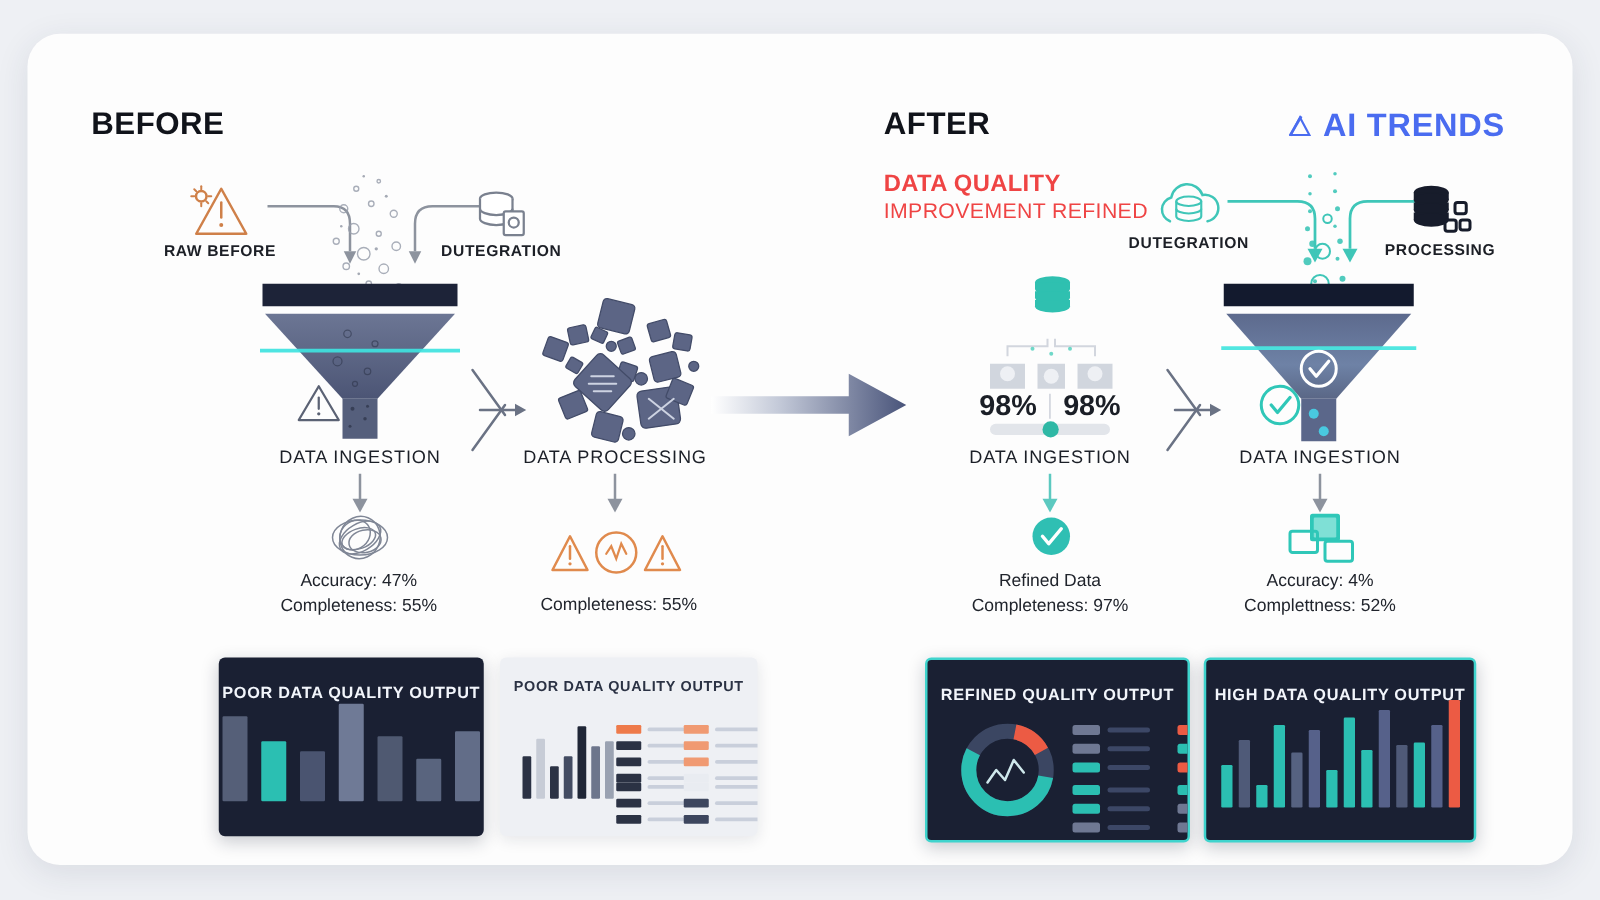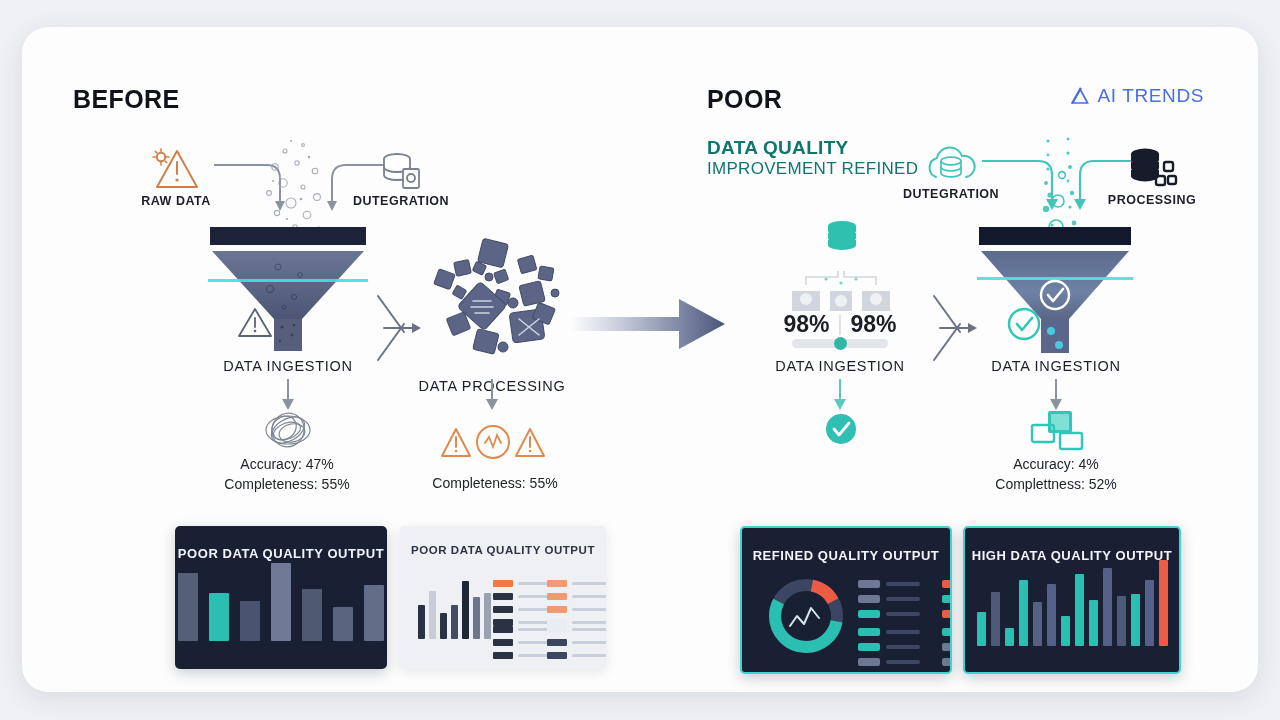--- a/index.html
+++ b/index.html
@@ -27,32 +27,32 @@
   .hdr-before, .hdr-after {
     position: absolute;
     font-size: 25px; font-weight: 700; letter-spacing: .4px;
     color: #10131a;
   }
   .hdr-before { left: 51px; top: 58px; }
   .hdr-after  { left: 685px; top: 58px; }
 
   .subtitle {
     position: absolute; left: 685px; top: 110px;
-    color: #0f766e; line-height: 1.16;
+    color: #ef4444; line-height: 1.16;
   }
   .subtitle .l1 { font-size: 19px; font-weight: 600; letter-spacing: .3px; display:block; }
   .subtitle .l2 { font-size: 17px; font-weight: 500; letter-spacing: .3px; display:block; }
 
   
   .brand {
     position: absolute; right: 54px; top: 58px;
     display: flex; align-items: center; gap: 7px;
   }
   .brand-text {
-    font-size: 19px; font-weight: 400; letter-spacing: .6px;
+    font-size: 26px; font-weight: 700; letter-spacing: .6px;
     color: #4a6cf0;
   }
 
   
   .lbl {
     position: absolute; text-align: center;
     font-size: 12.5px; font-weight: 600; letter-spacing: .5px;
     color: #1c1f26; white-space: nowrap;
     transform: translateX(-50%);
   }
@@ -127,21 +127,21 @@
   svg { display: block; overflow: visible; }
   .abs { position: absolute; }
 </style>
 </head>
 <body>
 
 <div id="stage">
   <div class="card">
 
     <div class="hdr-before">BEFORE</div>
-    <div class="hdr-after">POOR</div>
+    <div class="hdr-after">AFTER</div>
 
     <div class="subtitle">
       <span class="l1">DATA QUALITY</span>
       <span class="l2">IMPROVEMENT REFINED</span>
     </div>
 
     <div class="brand">
       <svg width="22" height="22" viewBox="0 0 22 22">
         <path d="M11 4 L18.5 18 L3.5 18 Z" fill="none" stroke="#4a6cf0" stroke-width="1.7"></path>
         <line x1="3" y1="18.5" x2="12" y2="3" stroke="#4a6cf0" stroke-width="2.2"></line>
@@ -158,21 +158,21 @@
       </g>
       <g stroke="#cf8049" stroke-width="1.6" stroke-linecap="round">
         <line x1="14" y1="4" x2="14" y2="6.5"></line>
           <line x1="14" y1="17.5" x2="14" y2="20"></line>
         <line x1="6" y1="12" x2="8.5" y2="12"></line>
           <line x1="19.5" y1="12" x2="22" y2="12"></line>
         <line x1="8.4" y1="6.4" x2="10" y2="8"></line>
           <line x1="18" y1="16" x2="19.6" y2="17.6"></line>
       </g>
     </svg>
-    <div class="lbl" style="left:154px; top:167px;">RAW DATA</div>
+    <div class="lbl" style="left:154px; top:167px;">RAW BEFORE</div>
 
     <svg class="abs" style="left:190px; top:130px;" width="80" height="60" viewBox="0 0 80 60">
       <path d="M2 8 H55 Q68 8 68 22 V44" fill="none" stroke="#8d939e" stroke-width="2"></path>
       <path d="M68 54 l-5 -10 h10 Z" fill="#8d939e"></path>
     </svg>
 
     <svg class="abs" style="left:290px; top:130px;" width="90" height="60" viewBox="0 0 90 60">
       <path d="M20 44 V22 Q20 8 34 8 H80" fill="none" stroke="#8d939e" stroke-width="2"></path>
       <path d="M20 54 l-5 -10 h10 Z" fill="#8d939e"></path>
       <path d="M88 8 l-10 -5 v10 Z" fill="#8d939e"></path>
@@ -305,21 +305,21 @@
       </g>
       <g stroke="#cdd3e2" stroke-width="1.6" stroke-linecap="round" fill="none">
         <line x1="46" y1="62" x2="64" y2="62"></line>
           <line x1="44" y1="68" x2="66" y2="68"></line>
         <line x1="48" y1="74" x2="62" y2="74"></line>
         <line x1="92" y1="80" x2="112" y2="96"></line>
           <line x1="112" y1="80" x2="92" y2="96"></line>
       </g>
     </svg>
 
-    <div class="stage-lbl" style="left:470px; top:331px;margin-top:20px;">DATA PROCESSING</div>
+    <div class="stage-lbl" style="left:470px; top:331px;">DATA PROCESSING</div>
 
     <svg class="abs" style="left:462px; top:352px;" width="16" height="32" viewBox="0 0 16 32">
       <line x1="8" y1="0" x2="8" y2="22" stroke="#8d939e" stroke-width="2"></line>
       <path d="M8 31 l-6 -11 h12 Z" fill="#8d939e"></path>
     </svg>
 
     <svg class="abs" style="left:418px; top:396px;" width="106" height="42" viewBox="0 0 106 42">
       <g stroke="#e08a4d" stroke-width="2" fill="none" stroke-linejoin="round">
         <path d="M16 6 L30 33 L2 33 Z"></path>
         <line x1="16" y1="14" x2="16" y2="24" stroke-linecap="round"></line>
@@ -602,20 +602,24 @@
     <svg class="abs" style="left:810px; top:352px;" width="16" height="32" viewBox="0 0 16 32">
       <line x1="8" y1="0" x2="8" y2="22" stroke="#5cc9c0" stroke-width="2"></line>
       <path d="M8 31 l-6 -11 h12 Z" fill="#5cc9c0"></path>
     </svg>
 
     <svg class="abs" style="left:803px; top:386px;" width="32" height="32" viewBox="0 0 32 32">
       <circle cx="16" cy="16" r="15" fill="#2fbfb3"></circle>
       <path d="M9 16 l5 6 l10 -12" fill="none" stroke="#ffffff" stroke-width="2.8" stroke-linecap="round" stroke-linejoin="round"></path>
     </svg>
 
+    <div class="metric" style="left:818px; top:427px;">
+      <div>Refined Data</div>
+      <div>Completeness: 97%</div>
+    </div>
 
     <div class="panel panel-dark panel-glow" style="left:941px; top:499px; width:218px; height:148px;">
       <div class="panel-title">HIGH DATA QUALITY OUTPUT</div>
       <div class="bars" style="gap:5px; height:95px; bottom:26px;">
         <div class="bar" style="width:9px;height:34px;background:#2bbfb2;"></div>
         <div class="bar" style="width:9px;height:54px;background:#4f5a78;"></div>
         <div class="bar" style="width:9px;height:18px;background:#2bbfb2;"></div>
         <div class="bar" style="width:9px;height:66px;background:#2bbfb2;"></div>
         <div class="bar" style="width:9px;height:44px;background:#566281;"></div>
         <div class="bar" style="width:9px;height:62px;background:#56618a;"></div>

